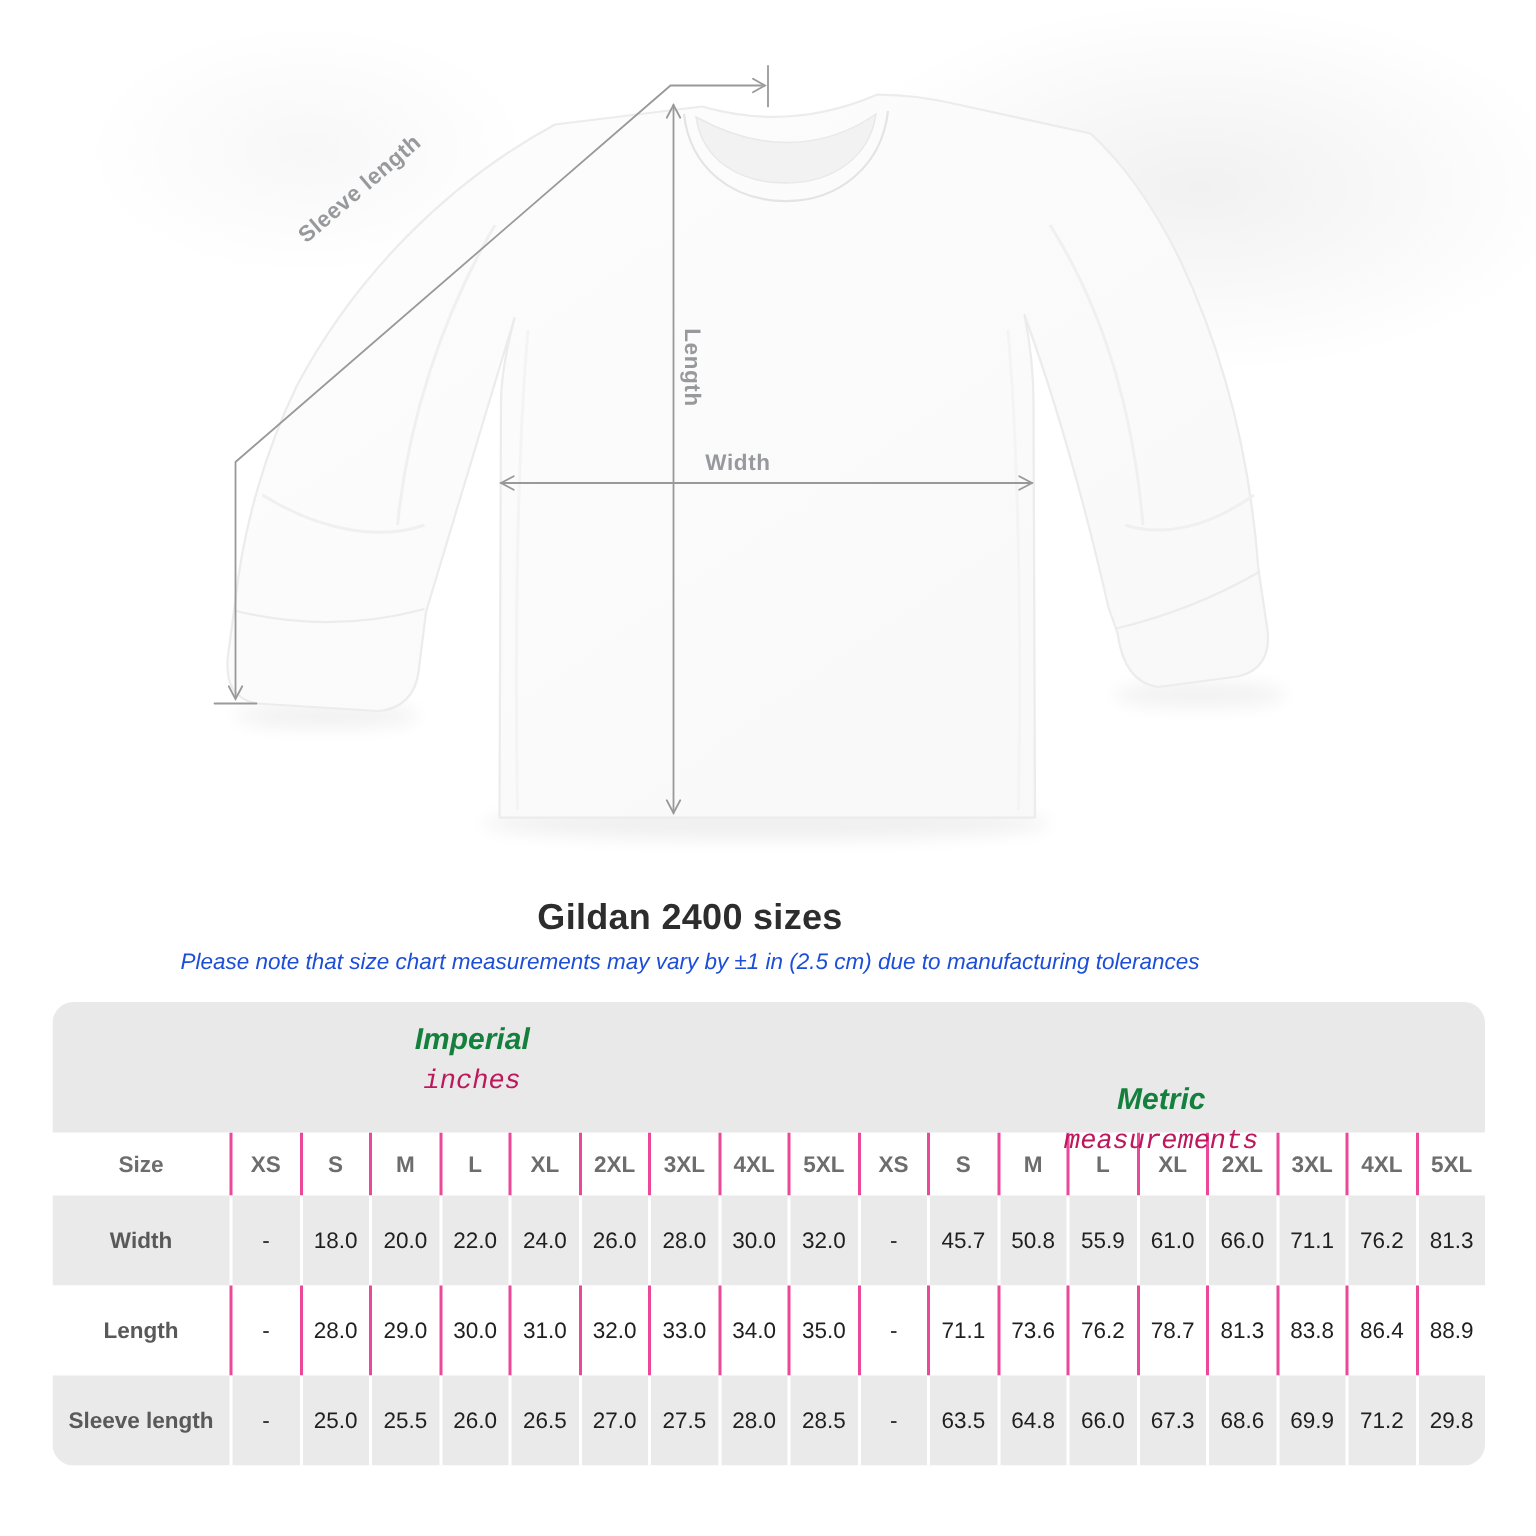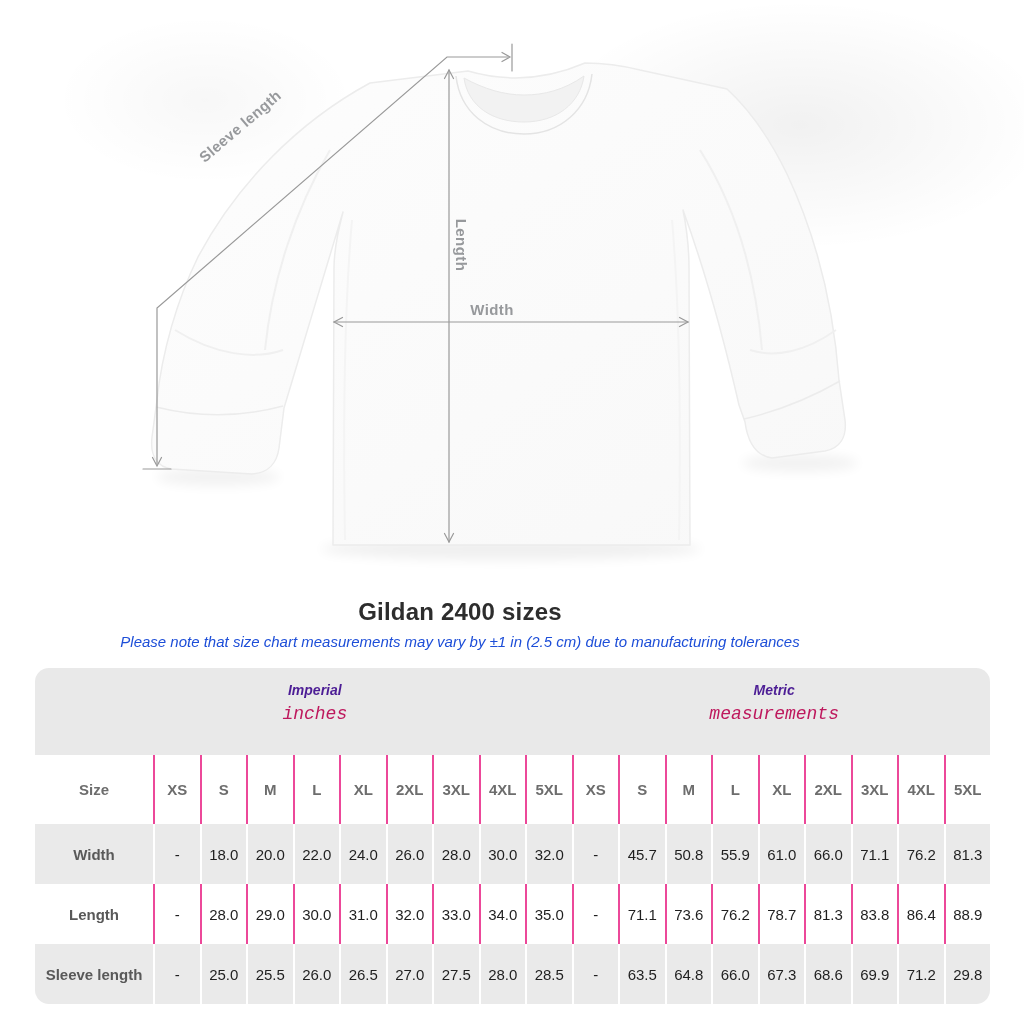--- a/index.html
+++ b/index.html
@@ -23,34 +23,34 @@
   .page-subtitle{margin:7px 0 0 0;font-size:15px;font-style:italic;color:#1d4ed8;}
   
   .size-table{
     position:absolute;left:35px;top:668px;width:955px;
     border-radius:14px;overflow:hidden;
   }
   .band{
     position:relative;height:87px;background:#e9e9e9;
   }
   .band-section{position:absolute;top:14px;transform:translateX(-50%);text-align:center;width:300px;}
-  .band-section .sec-title{font-size:14px;font-weight:bold;font-style:italic;color:#4c1d95;}
+  .band-section .sec-title{font-size:20px;font-weight:bold;font-style:italic;color:#15803d;}
   .band-section .sec-sub{font-size:18px;font-style:italic;color:#be185d;margin-top:6px;font-family:Liberation Mono, monospace;}
   #sec-imperial{left:29.3%;}
-  #sec-metric{left:77.4%;}
+  #sec-metric{left:77.4%;margin-top:40px;}
   .chart-row{display:grid;grid-template-columns:118px repeat(18,1fr);}
   .chart-row .cell{
     display:flex;align-items:center;justify-content:center;
     box-sizing:border-box;font-size:15px;
   }
   .row-white{background:#ffffff;}
   .row-gray{background:#eaeaea;}
   .row-white .cell + .cell{border-left:2px solid #ec4899;}
   .row-gray .cell + .cell{border-left:2px solid #ffffff;}
-  .size-header-row{height:69px;}
+  .size-header-row{height:42px;}
   .data-row{height:60px;}
   .cell.hdr{font-weight:bold;color:#6d6d6d;}
   .cell.row-label{font-weight:bold;color:#595959;}
   .cell.val{color:#1f1f1f;}
 </style>
 </head>
 <body>
 
 <div class="canvas">
 

